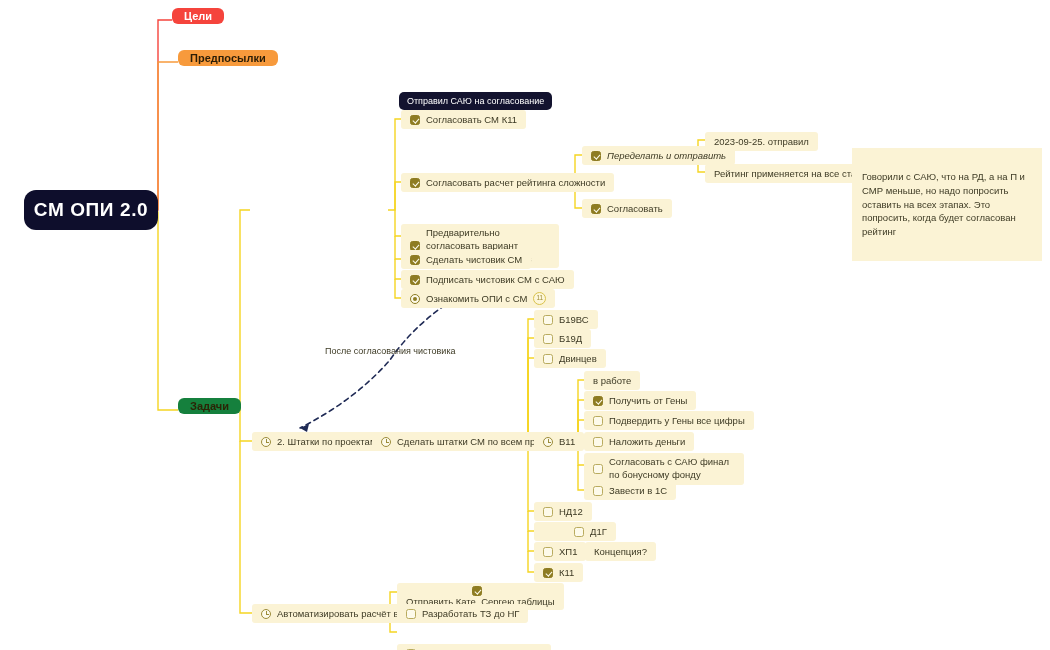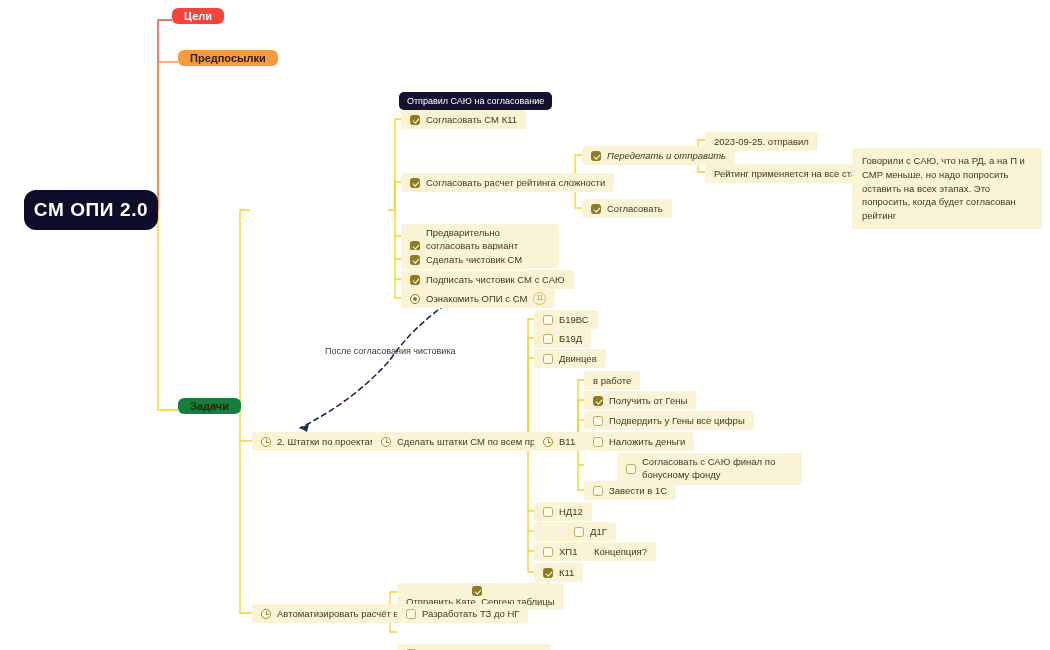--- a/index.html
+++ b/index.html
@@ -25,21 +25,21 @@
   
   .pill{height:16px;padding:0 12px;font-size:11px;font-weight:700;border-radius:6px;
         justify-content:center;}
   .pill-red{background:#f5443c;color:#ffffff;}
   .pill-orange{background:#f79a3c;color:#2b1d06;}
   .pill-yellow{background:#15803d;color:#2b2406;}
 
   
   .nd{background:#fbf3d5;color:#3d3a24;font-size:9.5px;padding:3px 9px;min-height:19px;}
   .nd.plain{background:#fbf3d5;}
-  .nd.note{background:#fbf3d5;white-space:normal;line-height:1.45;padding:6px 10px;
+  .nd.note{background:#fbf3d5;white-space:normal;line-height:1.45;padding:22px 10px;
            display:block;}
   .nd.wrap{white-space:normal;line-height:1.35;}
 
   
   .tip{position:absolute;background:#13132f;color:#ffffff;font-size:9px;
        padding:4px 8px;border-radius:5px;white-space:nowrap;}
   .tip .tail{position:absolute;left:50%;margin-left:-4px;bottom:-4px;width:0;height:0;
        border-left:4px solid transparent;border-right:4px solid transparent;
        border-top:5px solid #13132f;}
 
@@ -243,21 +243,21 @@
     <span class="lbl">Получить от Гены</span>
   </div>
   <div class="node nd" style="left:584px;top:411px;">
     <span class="cb off"></span>
     <span class="lbl">Подвердить у Гены все цифры</span>
   </div>
   <div class="node nd" style="left:584px;top:432px;">
     <span class="cb off"></span>
     <span class="lbl">Наложить деньги</span>
   </div>
-  <div class="node nd wrap" style="left:584px;top:453px;width:185px;margin-left:33px;">
+  <div class="node nd wrap" style="left:584px;top:453px;width:160px;">
     <span class="cb off"></span>
     <span class="lbl">Согласовать с САЮ финал по бонусному фонду</span>
   </div>
   <div class="node nd" style="left:584px;top:481px;">
     <span class="cb off"></span>
     <span class="lbl">Завести в 1С</span>
   </div>
 
   <div class="node nd" style="left:534px;top:502px;">
     <span class="cb off"></span>

